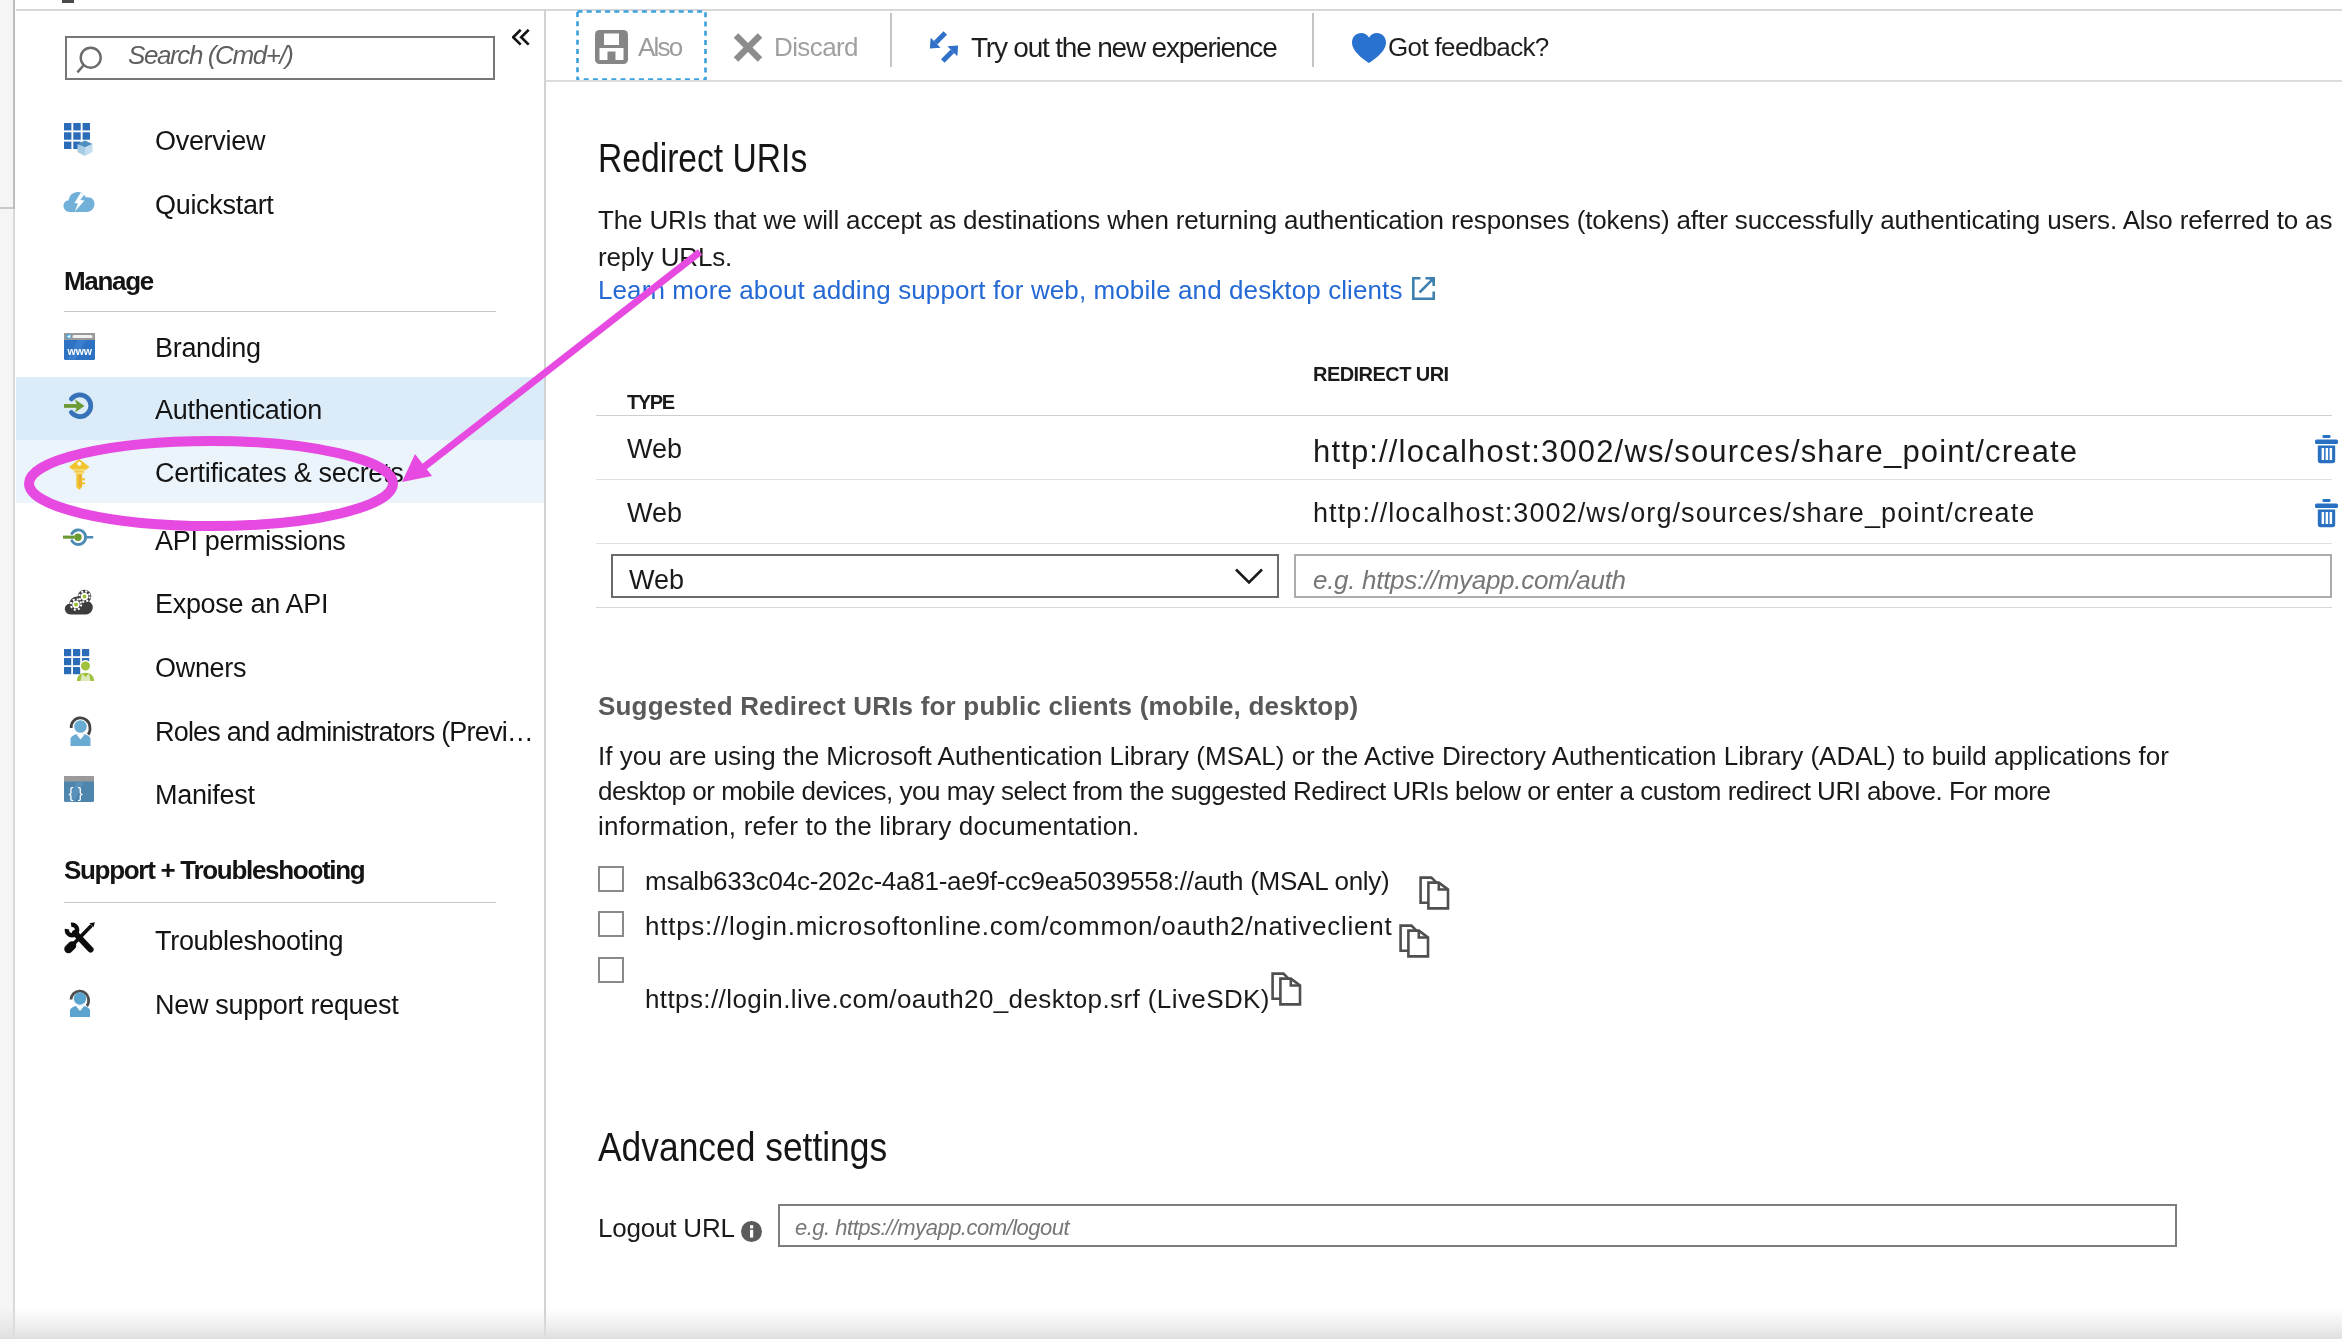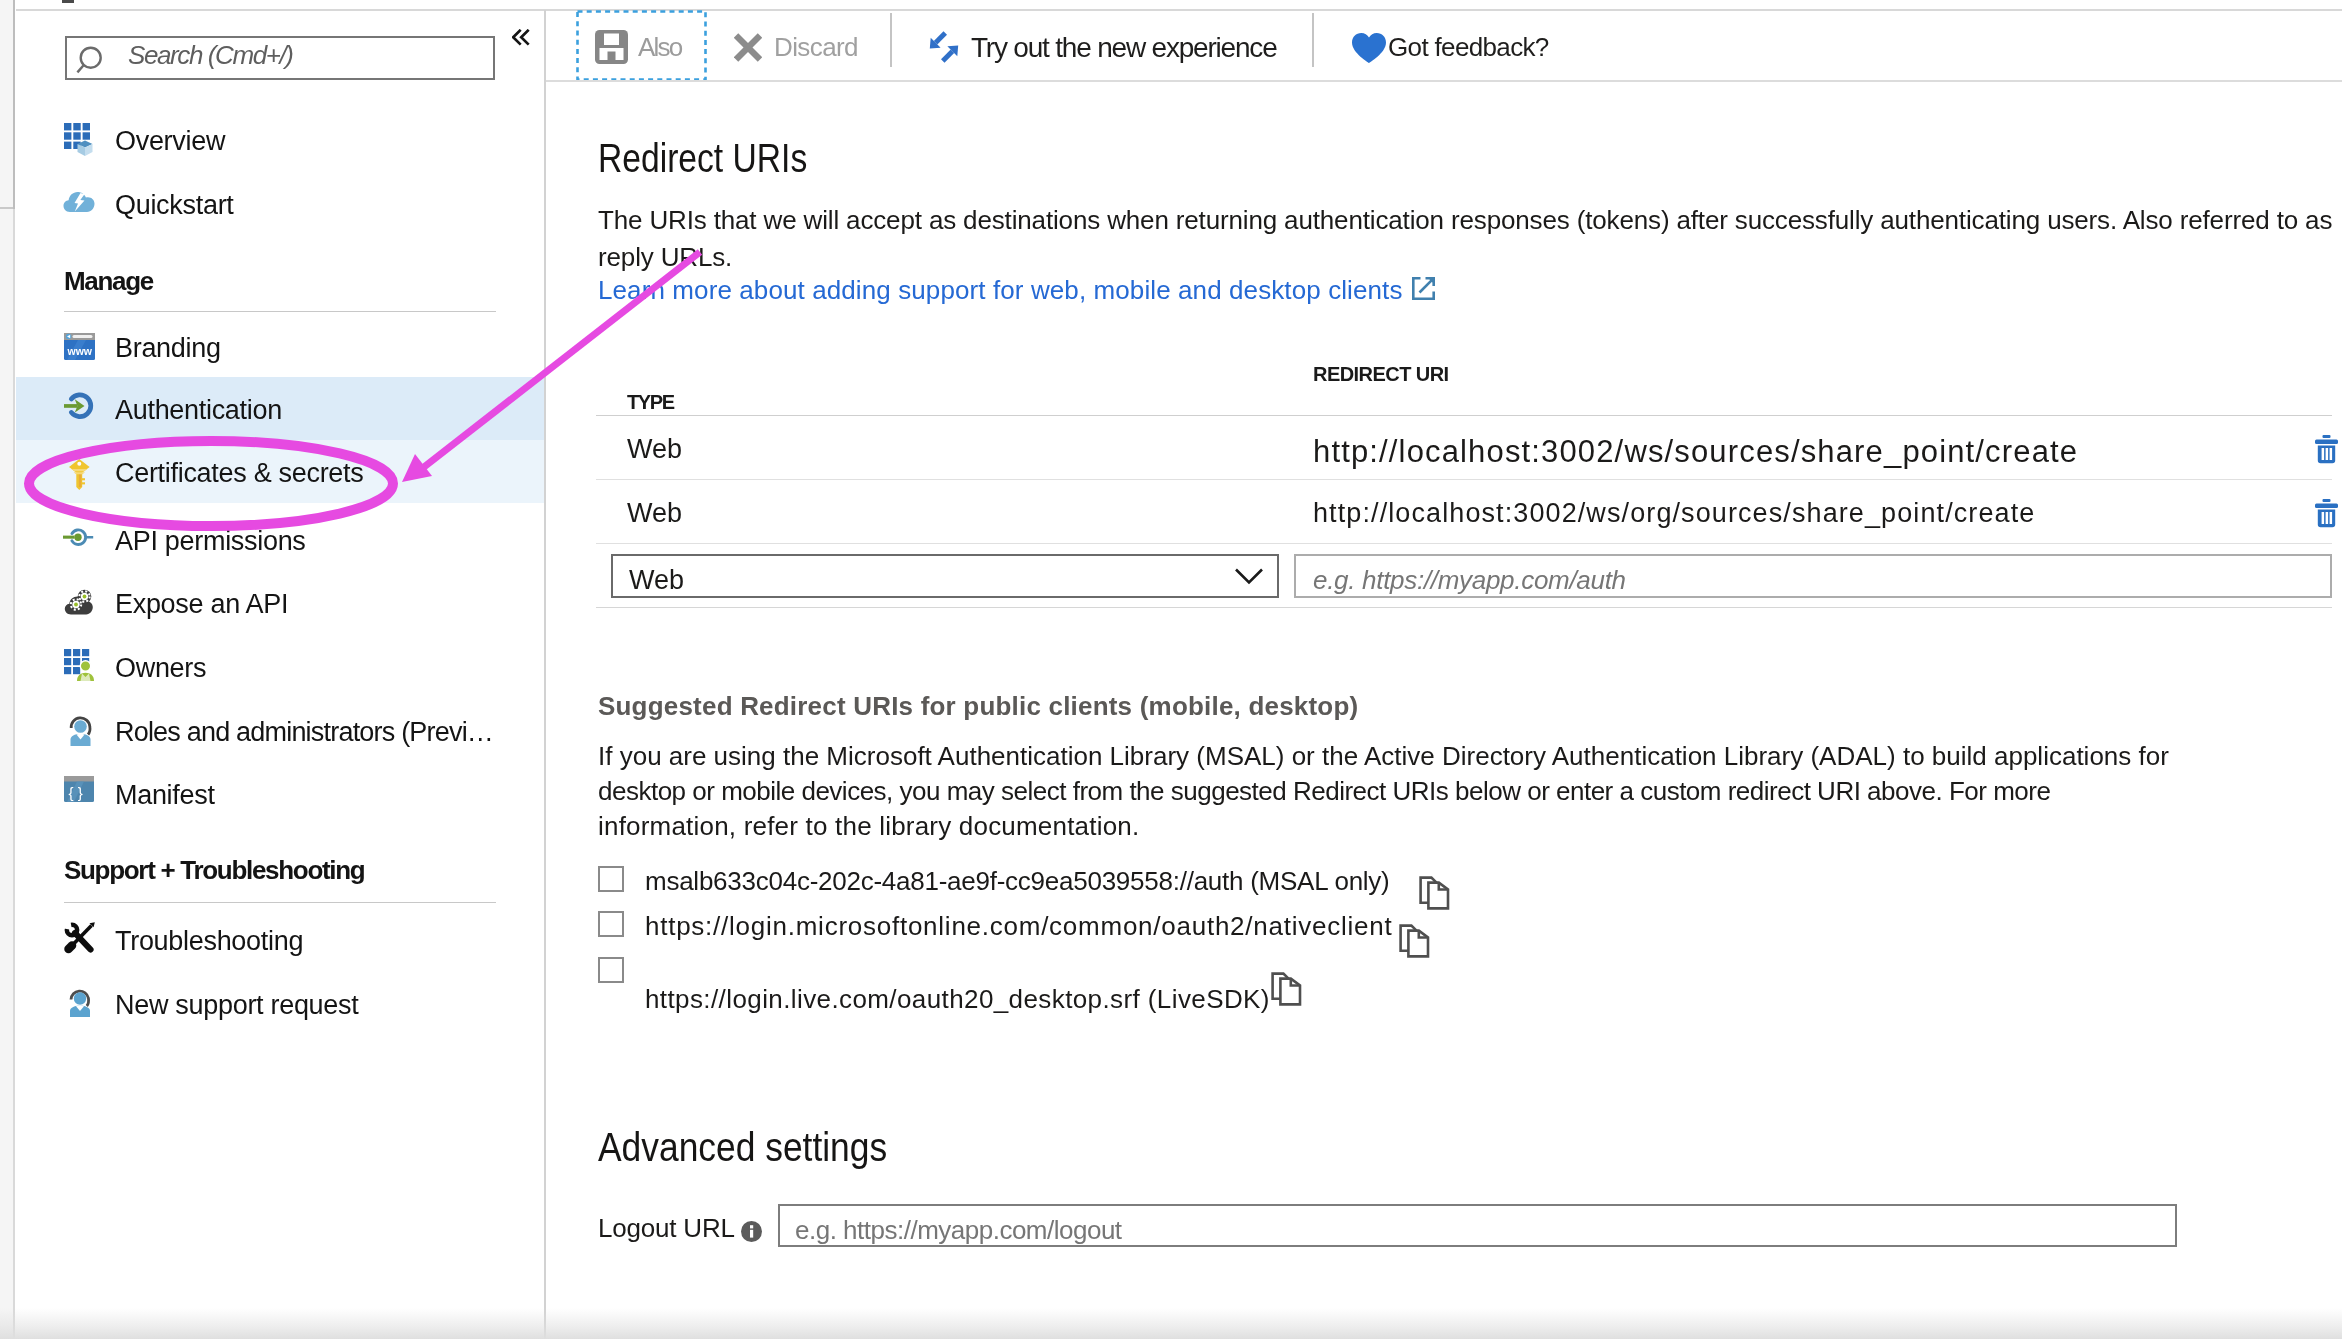--- a/index.html
+++ b/index.html
@@ -1,20 +1,20 @@
 <!DOCTYPE html>
 <html><head>
 <meta charset="utf-8">
 <style>
   html,body{margin:0;padding:0;}
   body{width:2342px;height:1339px;overflow:hidden;background:#fff;
        font-family:"Liberation Sans", sans-serif;color:#1b1a19;position:relative;}
   .abs{position:absolute;}
   .t{position:absolute;line-height:1;white-space:pre;}
-  .menutext{font-size:27px;line-height:27px;letter-spacing:-0.3px;color:#141414;position:absolute;white-space:pre;}
+  .menutext{font-size:27px;line-height:27px;letter-spacing:-0.3px;color:#141414;position:absolute;white-space:pre;margin-left:40px;}
   .secthead{font-size:26px;line-height:26px;font-weight:bold;color:#141414;letter-spacing:-1.3px;position:absolute;white-space:pre;}
 </style>
 </head>
 <body>
 
 <div class="abs" style="left:0;top:0;width:13px;height:1339px;background:#f5f5f5;"></div>
 <div class="abs" style="left:13px;top:0;width:2px;height:209px;background:#bdbdbd;"></div>
 <div class="abs" style="left:13px;top:209px;width:2px;height:1130px;background:#d9d9d9;"></div>
 <div class="abs" style="left:0;top:207px;width:13px;height:2px;background:#c9c9c9;"></div>
 
@@ -294,21 +294,21 @@
 </svg>
 
 <div class="t" style="left:598px;top:1127px;font-size:41px;color:#161514;transform:scaleX(0.863);transform-origin:0 0;">Advanced settings</div>
 <span class="t" style="left:598px;top:1215px;font-size:26px;color:#1b1a19;letter-spacing:-0.2px;">Logout URL</span>
 <svg class="abs" style="left:741px;top:1221px" width="21" height="21" viewBox="0 0 21 21">
   <circle cx="10.5" cy="10.5" r="10.5" fill="#5b5b5b"></circle>
   <rect x="9" y="8.8" width="3.2" height="7.8" fill="#fff"></rect>
   <rect x="9" y="4.2" width="3.2" height="3.2" fill="#fff"></rect>
 </svg>
 <div class="abs" style="left:778px;top:1204px;width:1395px;height:39px;border:2px solid #7d7d7d;background:#fff;"></div>
-<span class="t" style="left:795px;top:1217px;font-size:26px;color:#767676;letter-spacing:-0.5px;">e.g. https://myapp.com/logout</span>
+<span class="t" style="left:795px;top:1217px;font-size:22px;font-style:italic;color:#767676;letter-spacing:-0.5px;">e.g. https://myapp.com/logout</span>
 
 <div class="abs" style="left:0;top:1308px;width:2342px;height:31px;background:linear-gradient(to bottom, rgba(230,230,230,0), rgba(223,223,223,0.55) 60%, #dfdfdf);"></div>
 
 <svg class="abs" style="left:0;top:0;pointer-events:none;" width="2342" height="1339" viewBox="0 0 2342 1339">
   <ellipse cx="211" cy="483.5" rx="182" ry="42.5" fill="none" stroke="#e64ae1" stroke-width="10"></ellipse>
   <line x1="700" y1="252" x2="424" y2="467" stroke="#e64ae1" stroke-width="7"></line>
   <polygon points="402,482 415,454 432,476" fill="#e64ae1"></polygon>
 </svg>
 
 </body></html>

